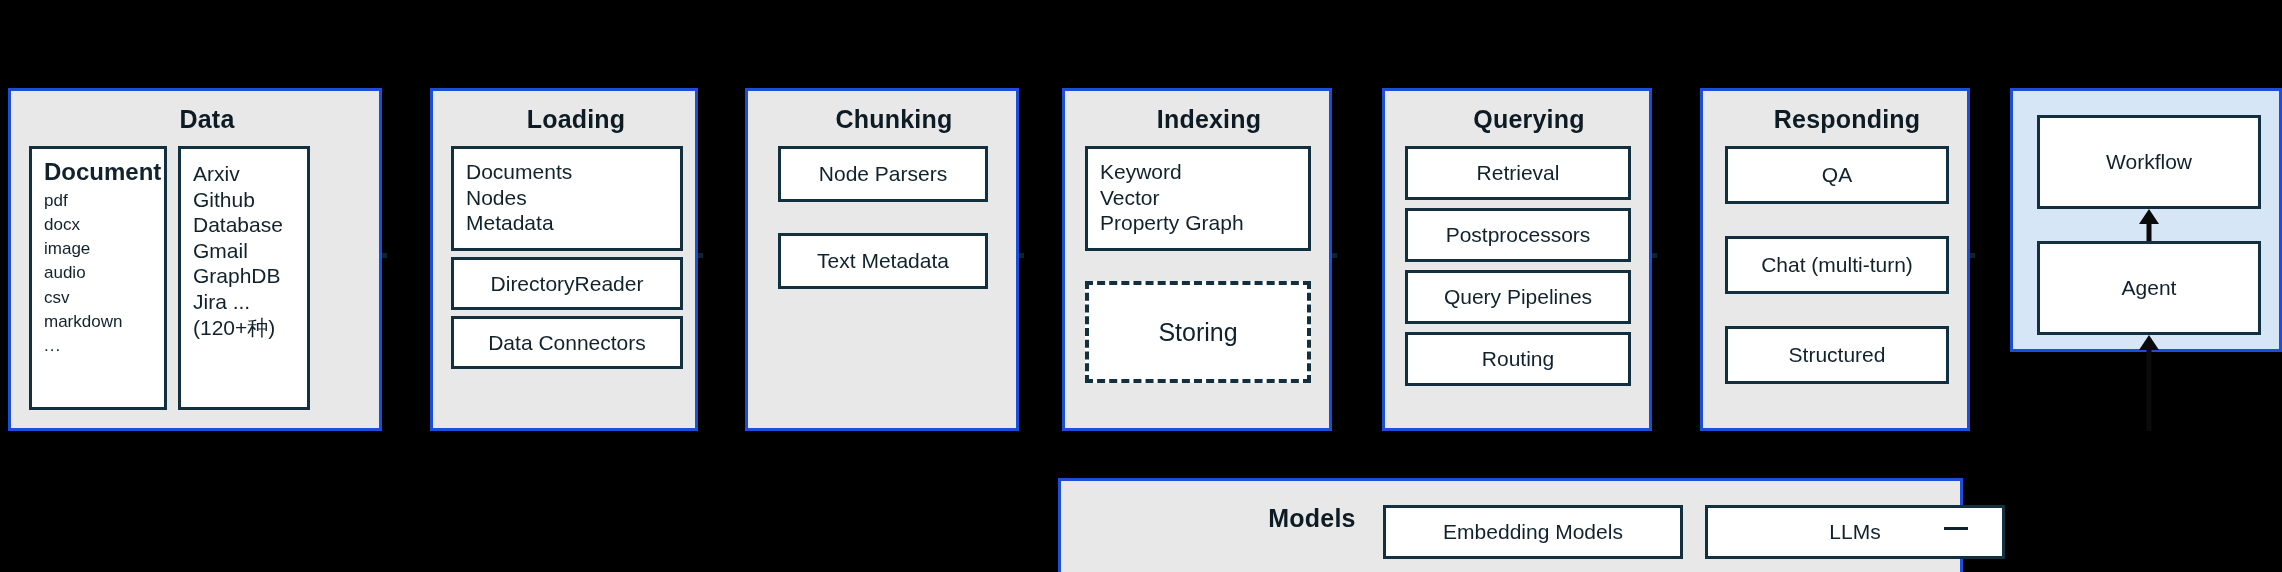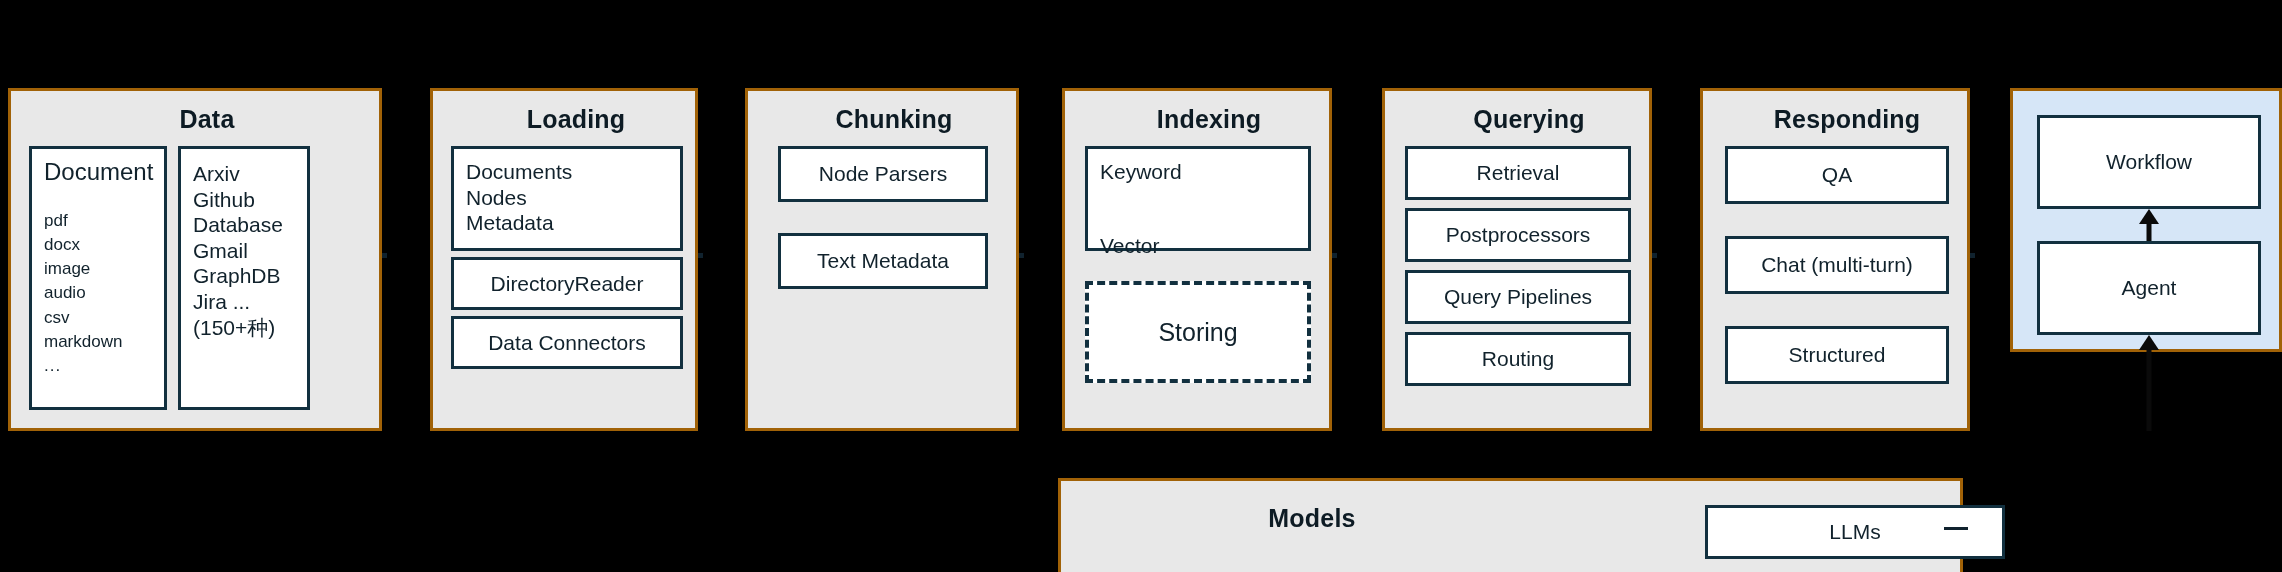--- a/index.html
+++ b/index.html
@@ -7,21 +7,21 @@
     width:2282px;height:572px;position:relative;overflow:hidden;
     font-family:"Liberation Sans","DejaVu Sans",sans-serif;
     background:#000;color:#10222e;
   }
   .stage{position:absolute;left:0;top:0;width:2282px;height:572px;}
 
   
   .panel{
     position:absolute;
     background:#e8e8e8;
-    border:3px solid #a16207;
+    border:3px solid #1d4ed8;
     box-sizing:border-box;
     padding-left:24px;
   }
   .panel.blue{background:#d6e6f7;}
 
   .panel-title{
     text-align:center;
     font-weight:bold;
     font-size:25px;
     color:#0d1b24;
@@ -43,21 +43,21 @@
     color:#11222c;
   }
   .box.dashed{border-style:dashed;border-width:4px;justify-content:center;}
   .box.left{
     justify-content:flex-start;
     align-items:flex-start;
     padding:8px 10px 0 12px;
     flex-direction:column;
   }
   .box .line{line-height:1.22;white-space:nowrap;}
-  .box .head{font-size:24px;line-height:1.25;margin-bottom:22px;}
+  .box .head{font-size:24px;line-height:1.25;margin-bottom:2px;font-weight:bold;}
   .box .small{font-size:17px;line-height:1.42;}
   .box .dots{font-size:17px;line-height:1.42;letter-spacing:1px;}
 
   
   .conn{
     position:absolute;background:#10222e;height:3px;
   }
   .conn-dot{
     position:absolute;background:#10222e;width:5px;height:5px;
   }
@@ -87,21 +87,21 @@
       <div class="small line">markdown</div>
       <div class="dots line">...</div>
     </div>
     <div class="box left" style="left:167px;top:55px;width:132px;height:264px;padding-top:12px;">
       <div class="line">Arxiv</div>
       <div class="line">Github</div>
       <div class="line">Database</div>
       <div class="line">Gmail</div>
       <div class="line">GraphDB</div>
       <div class="line">Jira ...</div>
-      <div class="line">(150+种)</div>
+      <div class="line">(120+种)</div>
     </div>
   </div>
 
   <div class="panel" style="left:430px;top:88px;width:268px;height:343px;">
     <div class="panel-title">Loading</div>
     <div class="box left" style="left:18px;top:55px;width:232px;height:105px;padding-top:10px;">
       <div class="line">Documents</div>
       <div class="line">Nodes</div>
       <div class="line">Metadata</div>
     </div>
@@ -118,21 +118,21 @@
     <div class="box" style="left:30px;top:55px;width:210px;height:56px;">
         <span>Node Parsers</span>
       </div>
     <div class="box" style="left:30px;top:142px;width:210px;height:56px;">
         <span>Text Metadata</span>
       </div>
   </div>
 
   <div class="panel" style="left:1062px;top:88px;width:270px;height:343px;">
     <div class="panel-title">Indexing</div>
-    <div class="box left" style="left:20px;top:55px;width:226px;height:105px;padding-top:10px;gap:48px;">
+    <div class="box left" style="left:20px;top:55px;width:226px;height:105px;padding-top:10px;">
       <div class="line">Keyword</div>
       <div class="line">Vector</div>
       <div class="line">Property Graph</div>
     </div>
     <div class="box dashed" style="left:20px;top:190px;width:226px;height:102px;font-size:25px;">
         <span>Storing</span>
       </div>
   </div>
 
   <div class="panel" style="left:1382px;top:88px;width:270px;height:343px;">
@@ -179,20 +179,23 @@
       </div>
 
     <div class="arrow" style="left:126px;top:244px;width:20px;height:96px;">
       <div class="head"></div>
       <div class="shaft" style="top:13px;height:83px;"></div>
     </div>
   </div>
 
   <div class="panel" style="left:1058px;top:478px;width:905px;height:110px;">
     <div class="panel-title" style="position:absolute;left:150px;top:22px;margin:1px;width:200px;">Models</div>
+    <div class="box" style="left:322px;top:24px;width:300px;height:54px;">
+        <span>Embedding Models</span>
+      </div>
     <div class="box" style="left:644px;top:24px;width:300px;height:54px;">
         <span>LLMs</span>
       </div>
   </div>
 
   <div class="conn-dot" style="left:382px;top:253px;"></div>
   <div class="conn-dot" style="left:698px;top:253px;"></div>
   <div class="conn-dot" style="left:1019px;top:253px;"></div>
   <div class="conn-dot" style="left:1332px;top:253px;"></div>
   <div class="conn-dot" style="left:1652px;top:253px;"></div>

